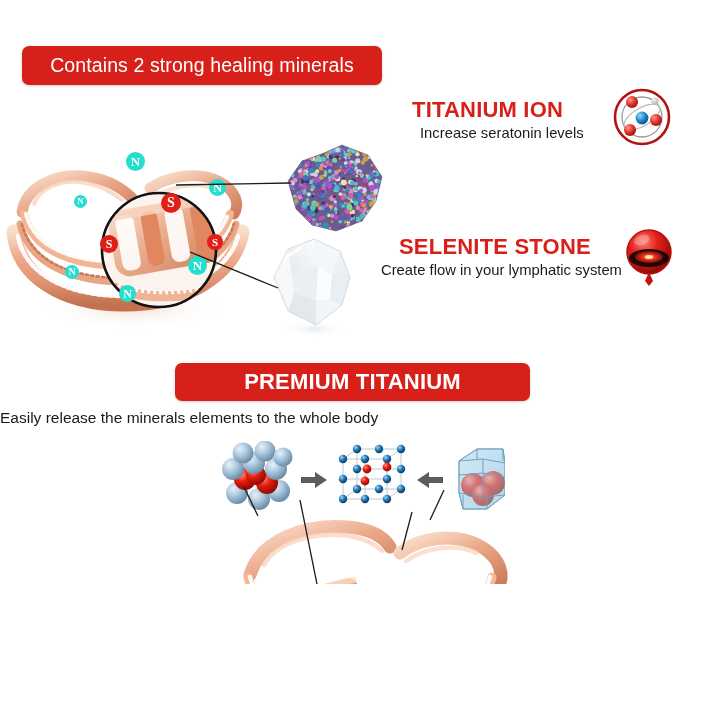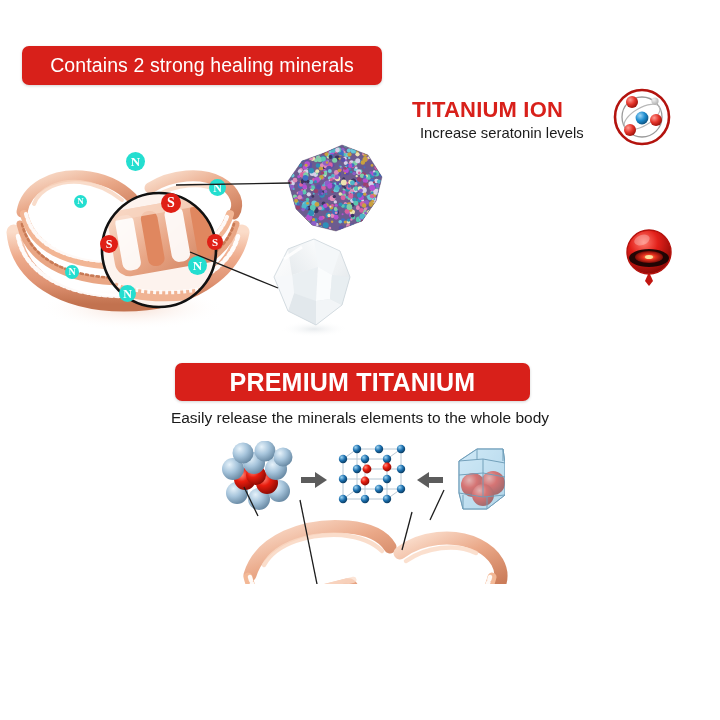--- a/index.html
+++ b/index.html
@@ -37,30 +37,29 @@
     width: 360px;
     height: 39px;
     font-size: 19.5px;
     font-weight: 500;
   }
   #badge-premium {
     left: 175px;
     top: 363px;
     width: 355px;
     height: 38px;
-    font-size: 25px;
+    font-size: 22px;
     font-weight: bold;
     letter-spacing: 0.2px;
   }
   #premium-sub {
     position: absolute;
     left: 0;
     top: 409px;
     width: 720px;
-    text-align: center;
     font-size: 15.5px;
     color: #1a1a1a;
   }
 
   
   .feature {
     position: absolute;
   }
   .feature-title {
     color: #d8201a;
@@ -1176,20 +1175,24 @@
       <ellipse cx="31" cy="31" rx="20" ry="20" fill="none" stroke="#9a9a9a" stroke-width="1.3"></ellipse>
       <ellipse cx="31" cy="31" rx="20" ry="9" fill="none" stroke="#b8b8b8" stroke-width="1.1" transform="rotate(-30 31 31)"></ellipse>
       <circle cx="31" cy="32" r="6.4" fill="url(#sphBlue)"></circle>
       <circle cx="21" cy="16" r="6" fill="url(#sphRed)"></circle>
       <circle cx="45" cy="34" r="6" fill="url(#sphRed)"></circle>
       <circle cx="19" cy="44" r="6" fill="url(#sphRed)"></circle>
       <circle cx="44" cy="15" r="3.6" fill="url(#sphGray)"></circle>
     </svg>
   </div>
 
+  <div class="feature" id="feature-selenite">
+    <div class="feature-title">SELENITE STONE</div>
+    <div class="feature-sub">Create flow in your lymphatic system</div>
+  </div>
 
   <div class="icon-box" id="blood-icon">
     <svg viewBox="0 0 52 58" width="52" height="58">
       <defs>
         <radialGradient id="bloodSph" cx="38%" cy="28%" r="72%">
           <stop offset="0%" stop-color="#ff7b6e"></stop>
           <stop offset="45%" stop-color="#e2201a"></stop>
           <stop offset="100%" stop-color="#8e0a06"></stop>
         </radialGradient>
         <radialGradient id="bloodCore" cx="50%" cy="50%" r="50%">

